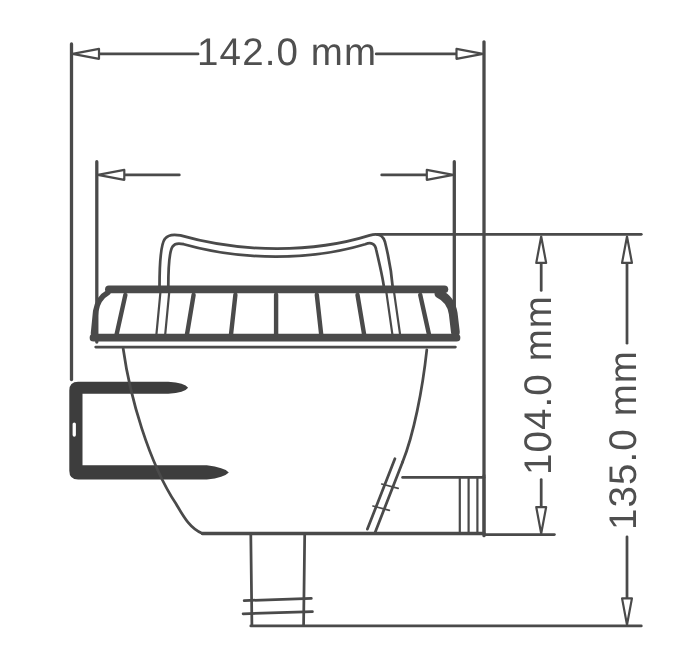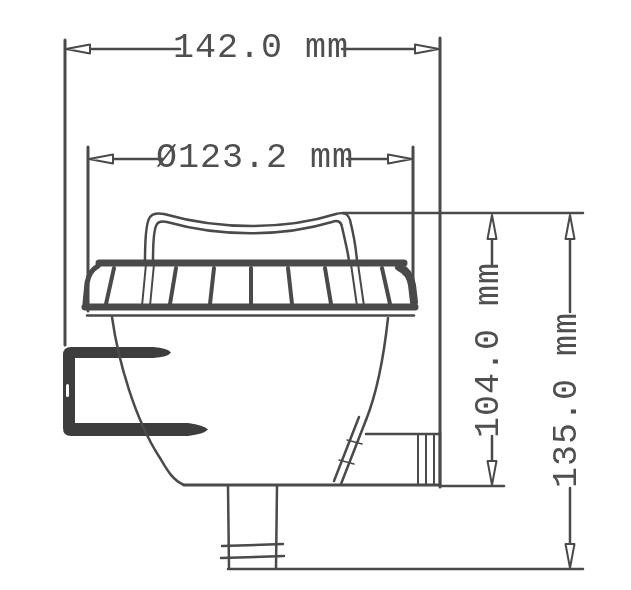--- a/index.html
+++ b/index.html
@@ -1,20 +1,20 @@
 <!DOCTYPE html>
 <html><head>
 <meta charset="utf-8">
 <style>
   html,body{margin:0;padding:0;background:#ffffff;}
   #stage{
     position:relative;
     width:631px;height:590px;
     background:#ffffff;
-    font-family:Liberation Mono, monospace;
+    font-family:Liberation Sans, sans-serif;
     overflow:hidden;
   }
   #stage svg{position:absolute;left:0;top:0;}
   .dim-label{
     position:absolute;
     color:#4f4f4f;
     font-size:35px;
     letter-spacing:1px;
     white-space:nowrap;
     transform:translate(-50%,-50%);
@@ -130,18 +130,17 @@
     <path d="M570,238 L570,312"></path>
     <path d="M570,488 L570,545"></path>
     <path d="M228,569 L583,569"></path>
     <polygon points="570,215 565.5,239 574.5,239" fill="#ffffff" stroke-width="2"></polygon>
     <polygon points="570,568 565.5,544 574.5,544" fill="#ffffff" stroke-width="2"></polygon>
   </g>
 </svg>
 
   <div class="dim-label" style="left:261px;top:48px;">142.0 mm</div>
 
-  <div class="dim-label" style="left:255px;top:158px;">Ø123.2 mm</div>
 
   <div class="dim-label vertical" style="left:489px;top:350px;">104.0 mm</div>
 
   <div class="dim-label vertical" style="left:567px;top:400px;">135.0 mm</div>
 </div>
 
 </body></html>

